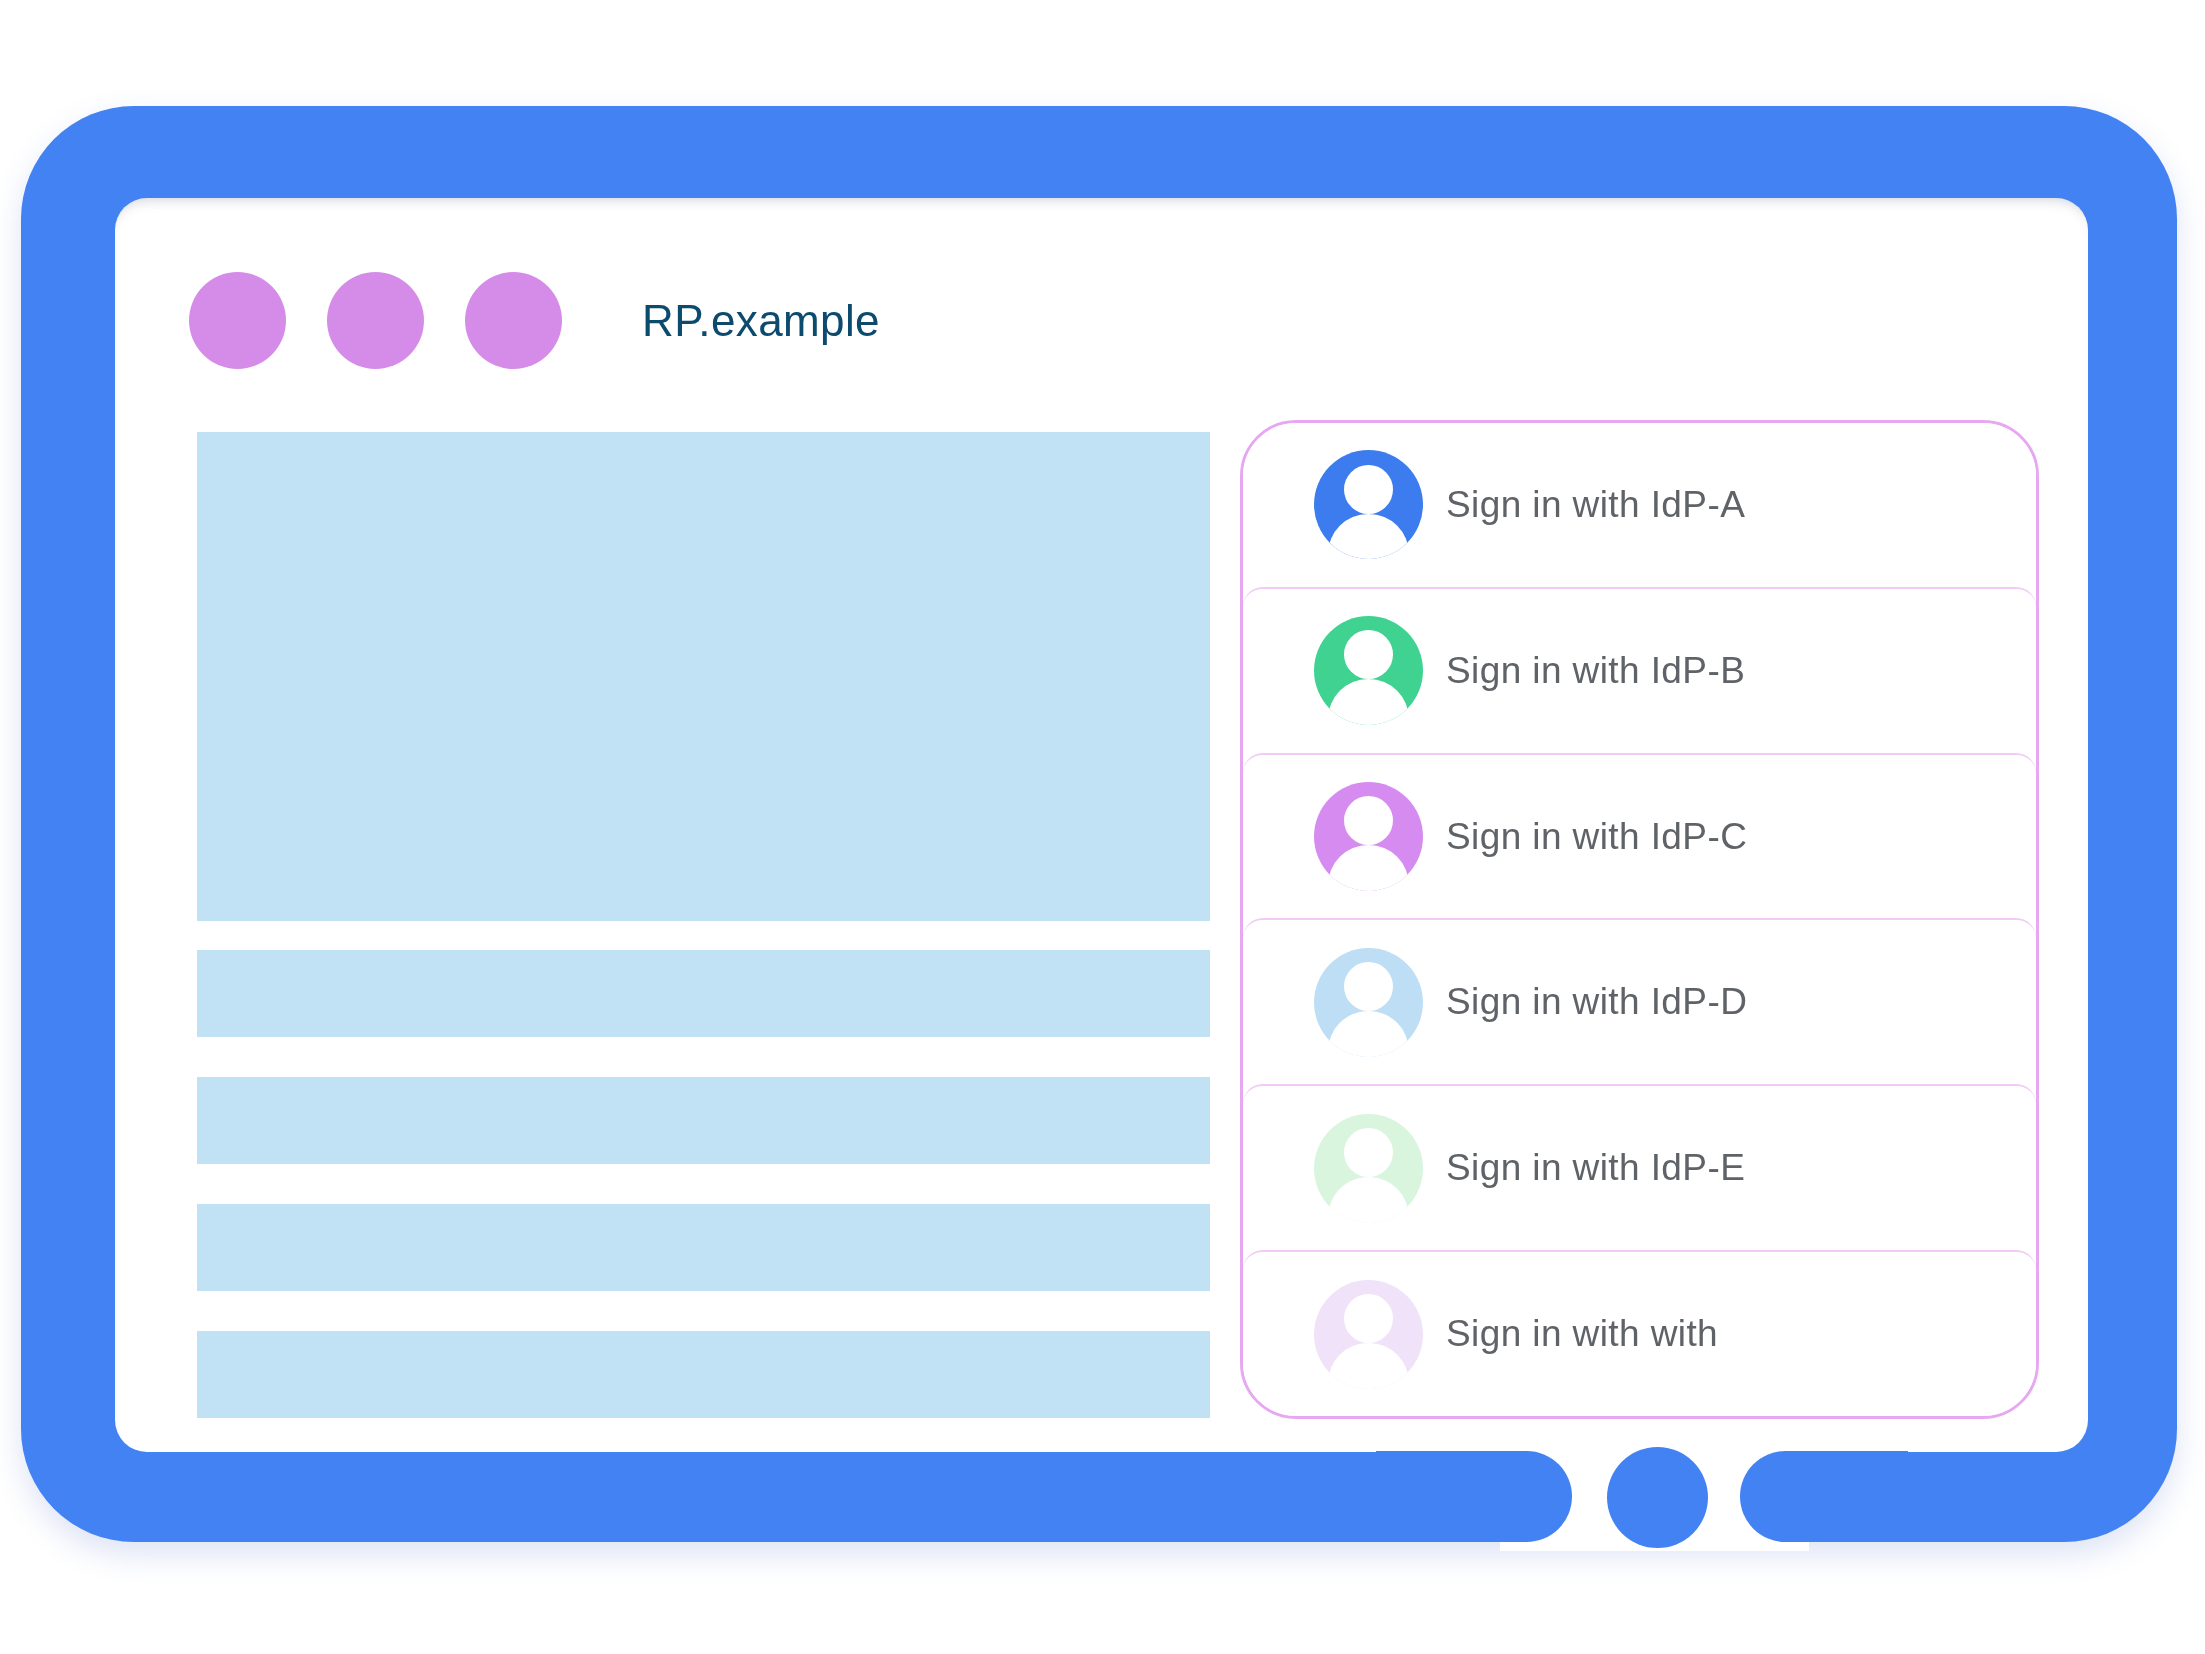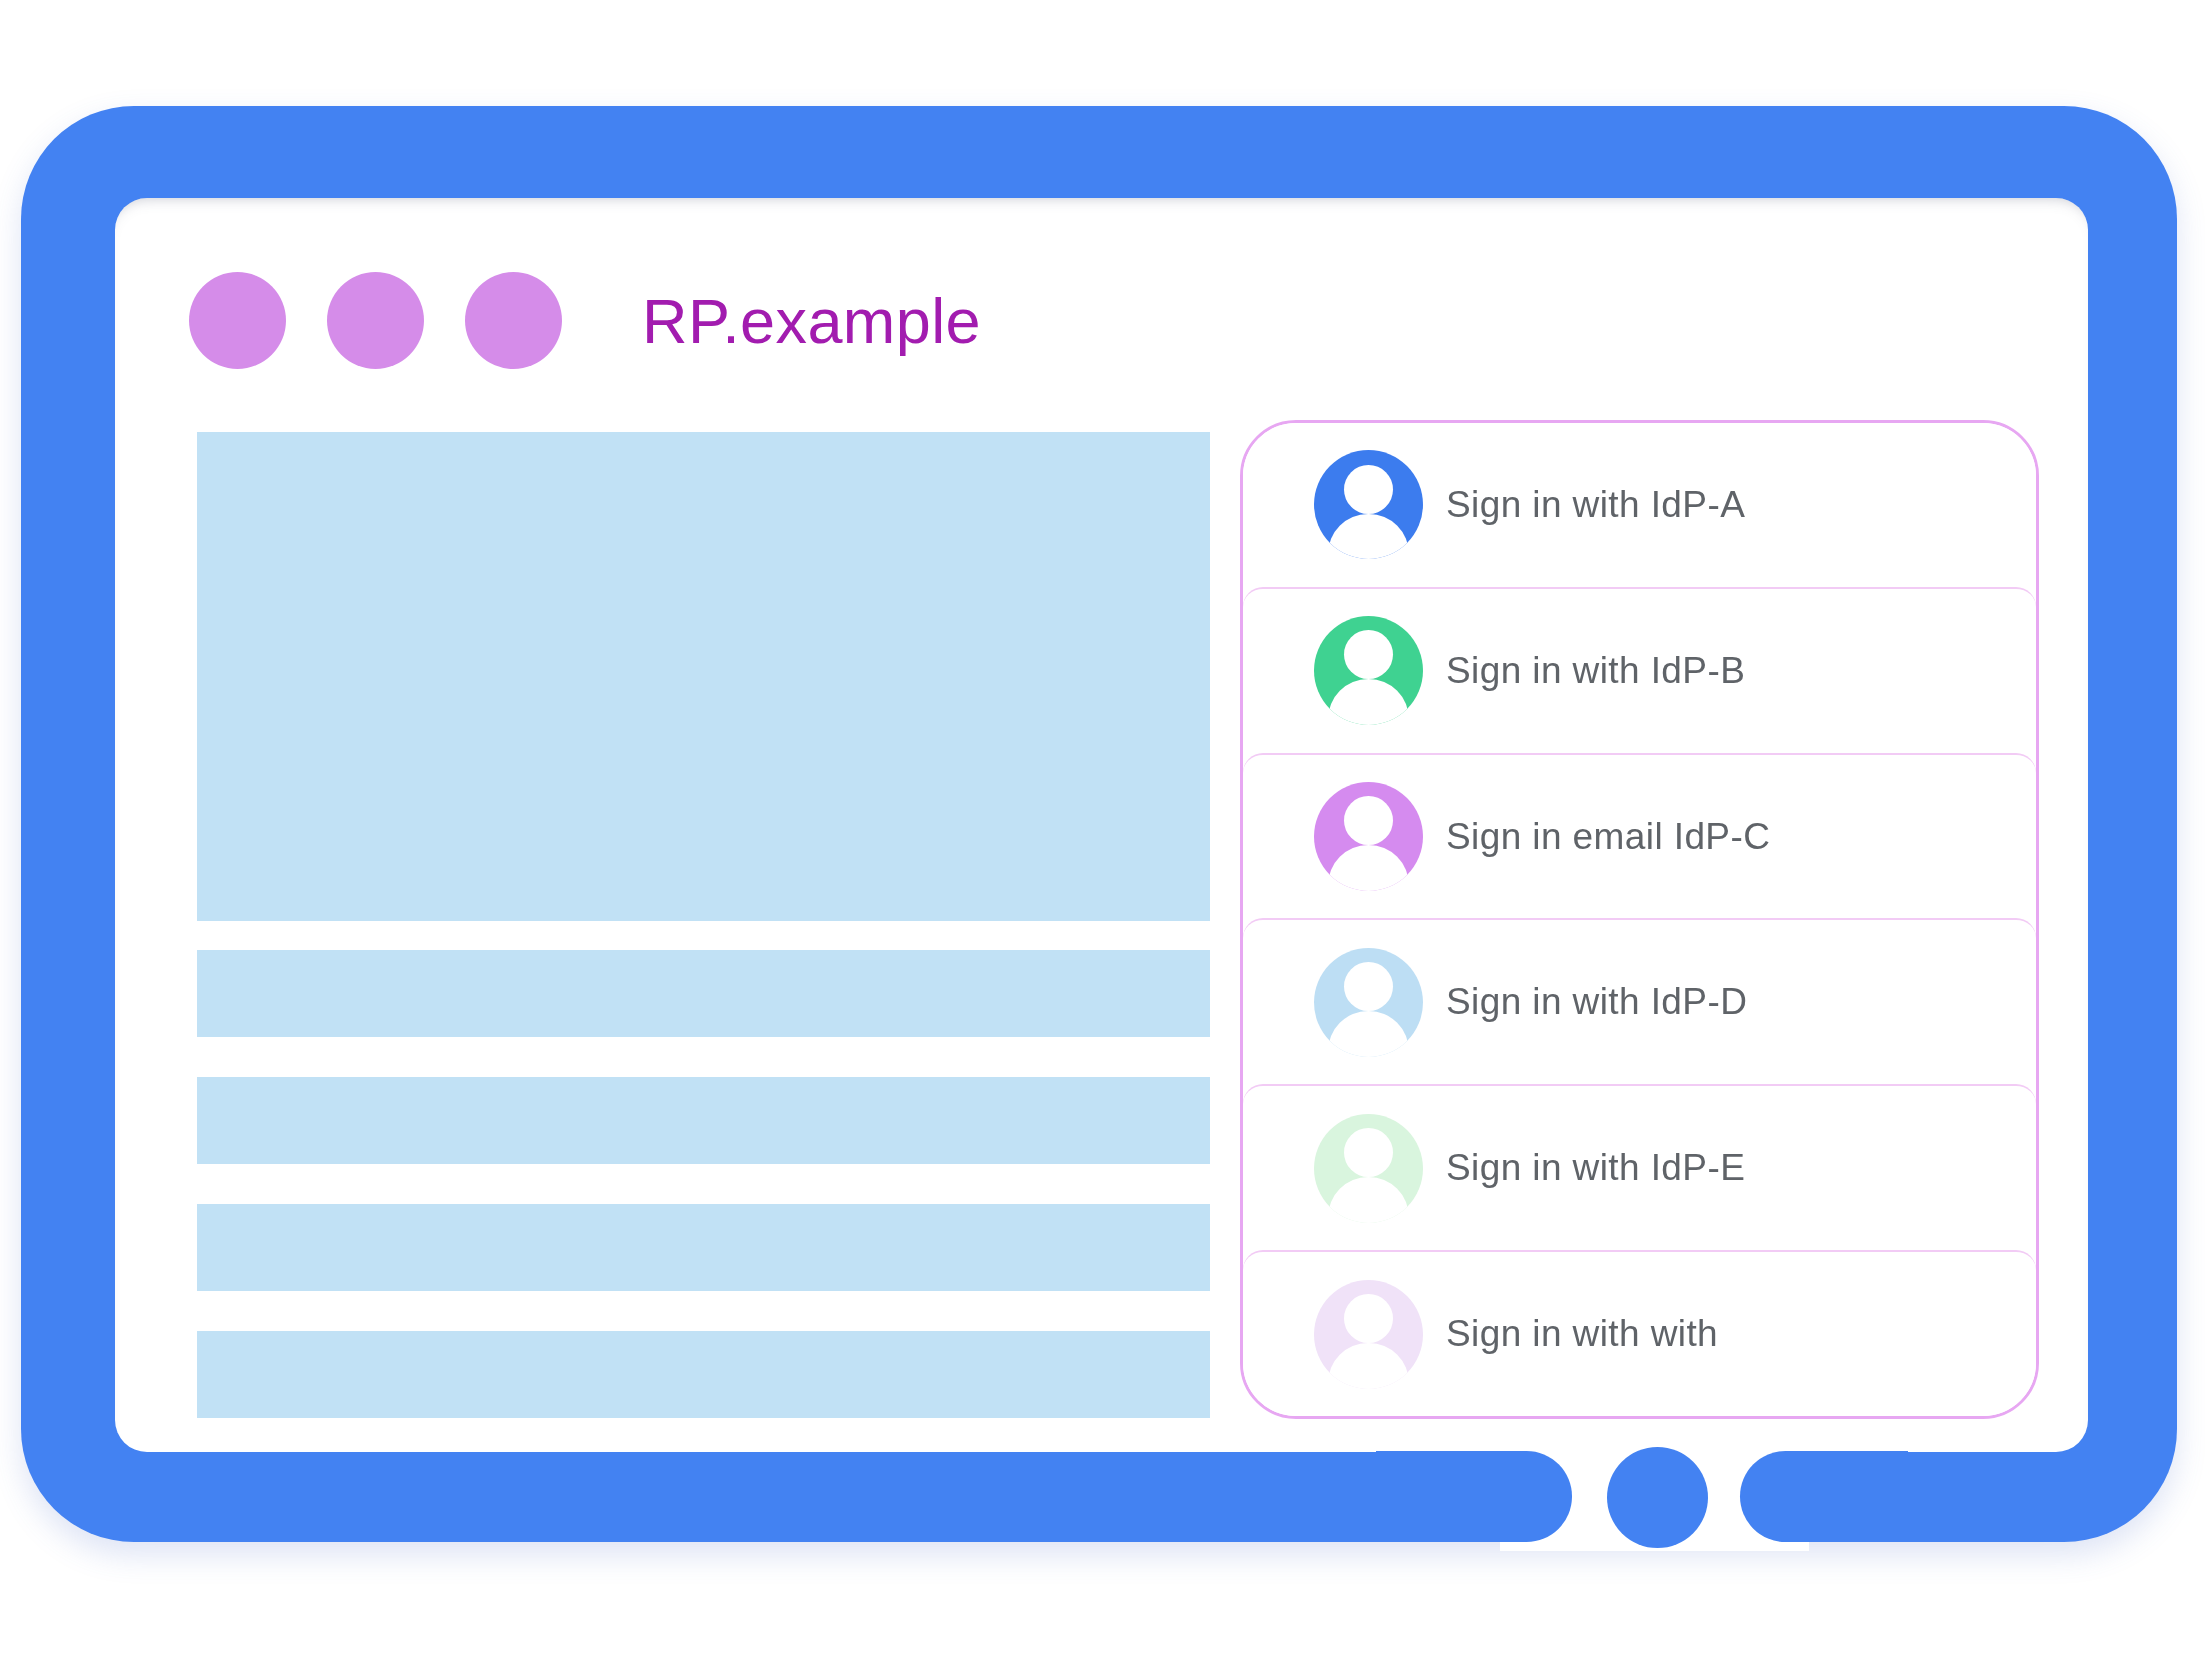--- a/index.html
+++ b/index.html
@@ -63,24 +63,24 @@
     width: 97px; height: 97px;
     border-radius: 50%;
     margin-right: 41px;
   }
   .page-title {
     position: absolute;
     left: 642px; top: 272px;
     height: 97px;
     display: flex;
     align-items: center;
-    font-size: 63px;
+    font-size: 44px;
     font-weight: 500;
     letter-spacing: 0.4px;
-    color: #a21caf;
+    color: #0c4a6e;
   }
 
   
   .ph-hero {
     position: absolute;
     left: 197px; top: 432px;
     width: 1013px; height: 489px;
   }
   .ph-bar {
     position: absolute;
@@ -178,21 +178,21 @@
       <span class="signin-label">Sign in with IdP-A</span>
     </div>
 
     <div class="signin-row">
       <span class="avatar" style="background: rgb(63, 210, 145);"></span>
       <span class="signin-label">Sign in with IdP-B</span>
     </div>
 
     <div class="signin-row">
       <span class="avatar" style="background: rgb(213, 139, 239);"></span>
-      <span class="signin-label">Sign in email IdP-C</span>
+      <span class="signin-label">Sign in with IdP-C</span>
     </div>
 
     <div class="signin-row">
       <span class="avatar" style="background: rgb(189, 222, 244);"></span>
       <span class="signin-label">Sign in with IdP-D</span>
     </div>
 
     <div class="signin-row">
       <span class="avatar" style="background: rgb(217, 245, 222);"></span>
       <span class="signin-label">Sign in with IdP-E</span>

